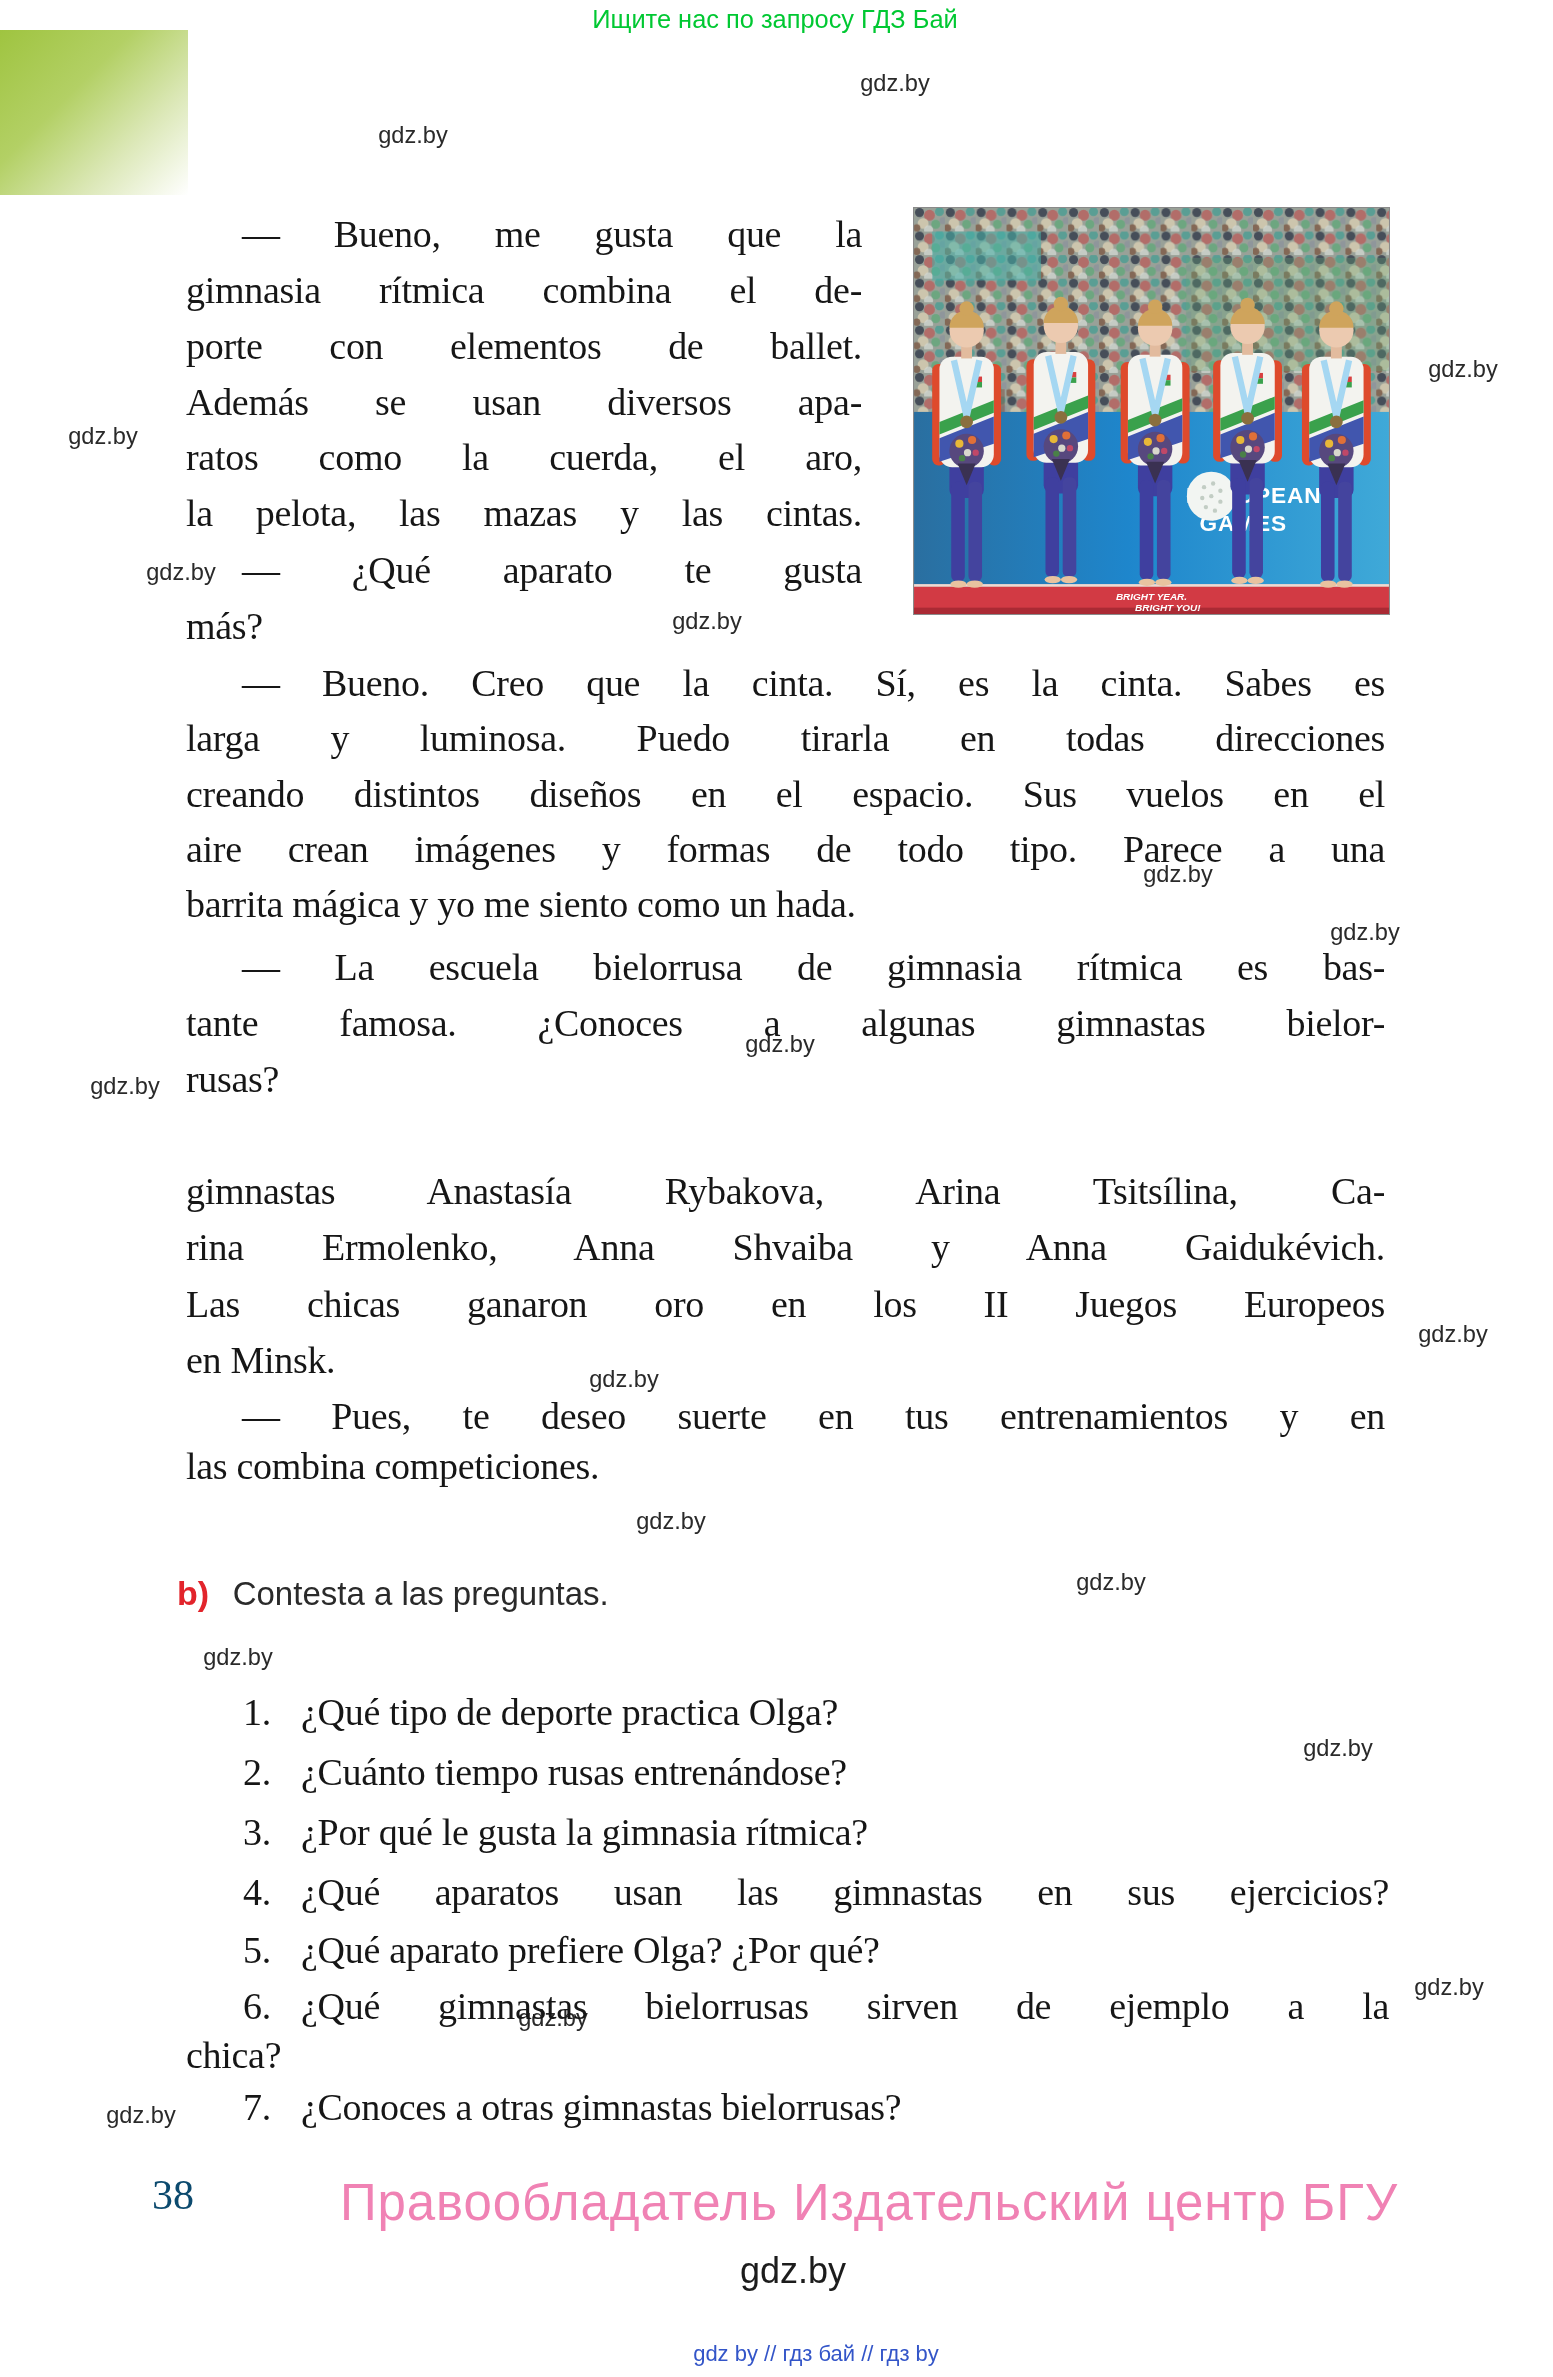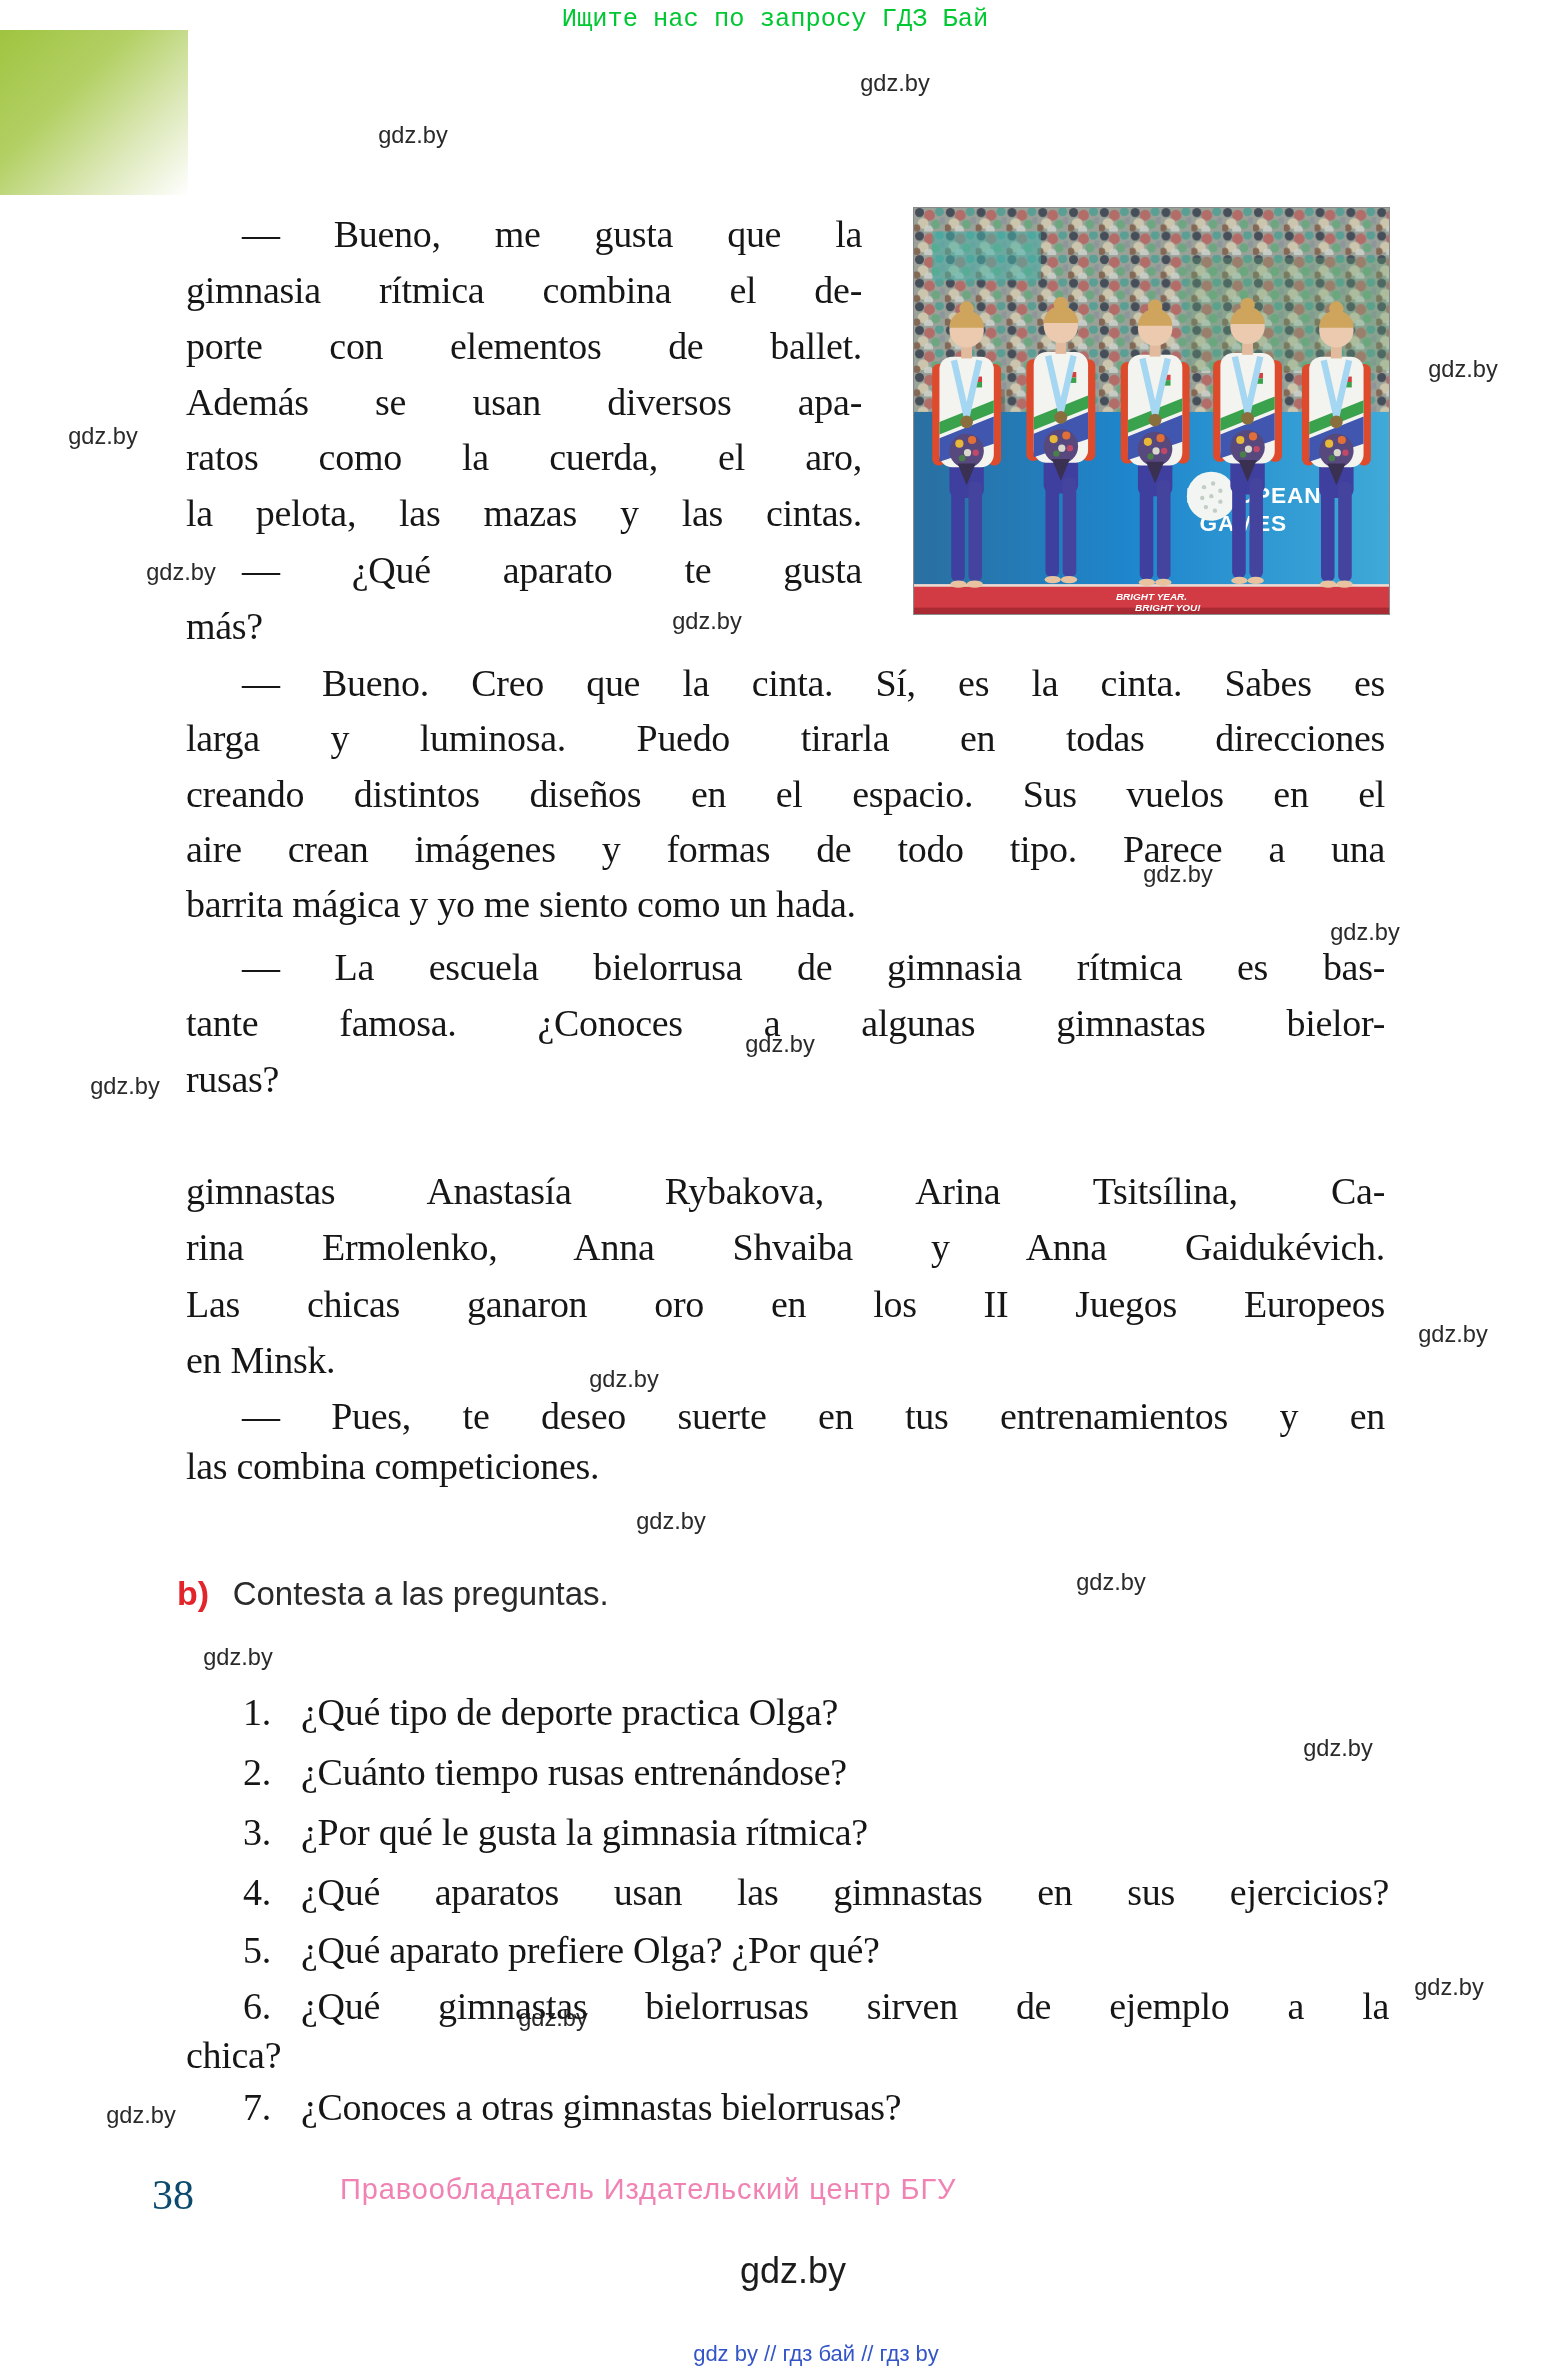--- a/index.html
+++ b/index.html
@@ -8,21 +8,21 @@
     overflow:hidden;font-family:"Liberation Serif",serif;color:#1b1b1b;
   }
   
   .corner{
     position:absolute;left:0;top:30px;width:188px;height:165px;
     background:linear-gradient(135deg,#9fc440 0%,#b3d065 38%,#dce8b8 70%,#ffffff 100%);
   }
   
   .promo{
     position:absolute;top:5.4px;left:775px;transform:translateX(-50%);
-    font-family:Liberation Mono, monospace;font-size:25.4px;color:#00c832;white-space:nowrap;
+    font-family:Liberation Sans, sans-serif;font-size:25.4px;color:#00c832;white-space:nowrap;
   }
   
   .wm{
     position:absolute;transform:translate(-50%,0);
     font-family:"Liberation Sans",sans-serif;font-size:23.6px;color:#2a2a2a;white-space:nowrap;
   }
   .wm-large{
     position:absolute;transform:translate(-50%,0);
     font-family:"Liberation Sans",sans-serif;font-size:36px;color:#1c1c1c;white-space:nowrap;
   }
@@ -38,21 +38,21 @@
   .q{left:243px;width:1146px;}
   .qnum{display:inline-block;min-width:58px;}
   
   .exline{position:absolute;font-family:"Liberation Sans",sans-serif;white-space:nowrap;}
   .blabel{font-size:34px;font-weight:bold;color:#e2242b;}
   .btext{font-size:33px;color:#2a2a2a;margin-left:23.6px;}
   
   .pagenum{position:absolute;font-size:42px;color:#0c4a6e;}
   .copyright{
     position:absolute;font-family:"Liberation Sans",sans-serif;
-    font-size:29px;color:#f082b4;letter-spacing:0.9px;white-space:nowrap;
+    font-size:51px;color:#f082b4;letter-spacing:0.9px;white-space:nowrap;
   }
   .links{
     position:absolute;transform:translateX(-50%);
     font-family:"Liberation Sans",sans-serif;font-size:22px;color:#3355c8;white-space:nowrap;
   }
   
   .photo{position:absolute;left:913px;top:207px;width:475px;height:406px;border:0.9px solid #8a8a8a;background:#9aa29a;}
 </style>
 </head>
 <body>

